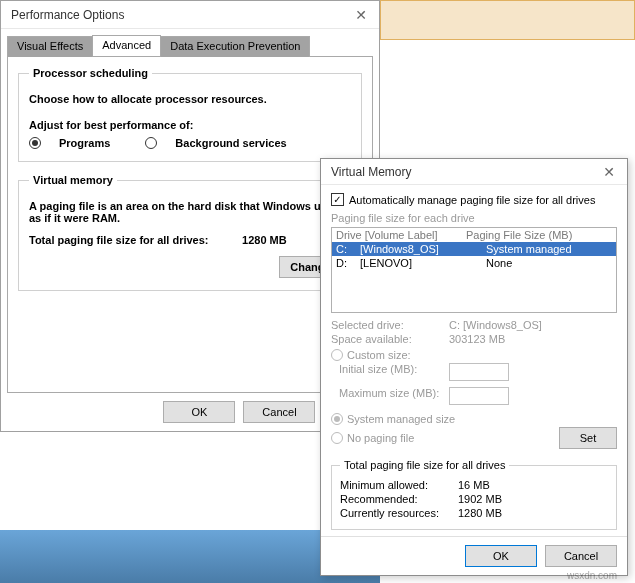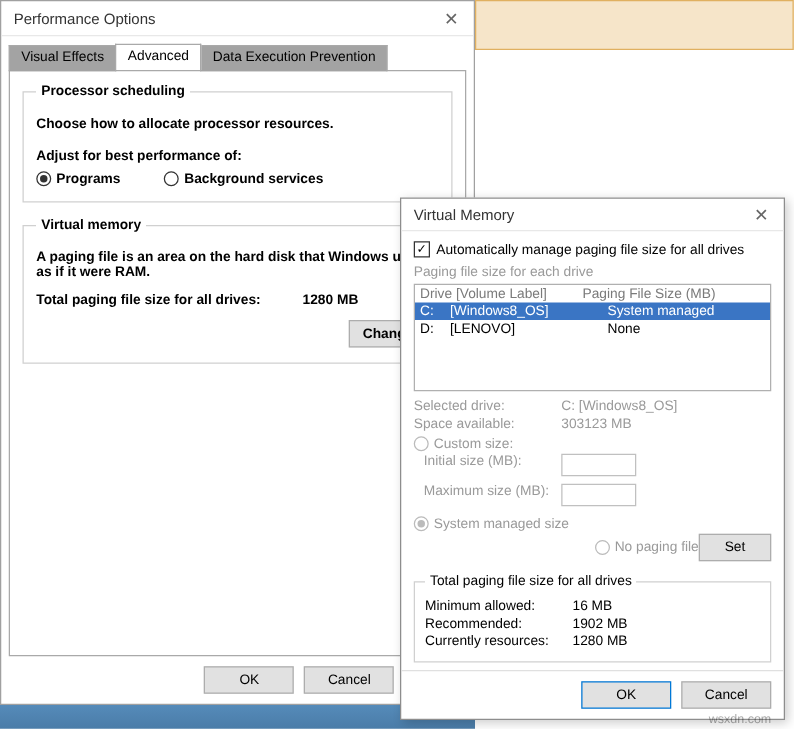--- a/index.html
+++ b/index.html
@@ -23,21 +23,21 @@
   }
   .bg-bottom {
     position: absolute;
     left: 0; top: 530px; width: 380px; height: 53px;
     background: linear-gradient(#6aa5d8, #4a7ca8);
   }
   
   .dlg-po {
     position: absolute;
     left: 0; top: 0;
-    width: 380px; height: 564px;
+    width: 380px; height: 432px;
     background: #fff;
     border: 1px solid #a0a0a0;
     display: flex; flex-direction: column;
   }
   .titlebar {
     height: 28px;
     display: flex; align-items: center;
     padding: 0 6px 0 10px;
     font-size: 12px;
     color: #333;
@@ -77,21 +77,21 @@
     font-weight: bold;
   }
   fieldset {
     border: 1px solid #d0d0d0;
     margin: 0 0 12px 0;
     padding: 8px 10px 12px 10px;
   }
   legend { font-size: 11px; padding: 0 4px; }
   .row { margin: 6px 0; }
   .radio-row { display: flex; gap: 35px; margin-top: 6px; }
-  .radio { display: flex; align-items: flex-start; gap: 4px; }
+  .radio { display: flex; align-items: flex-start; gap: 18px; }
   .radio-dot {
     width: 12px; height: 12px; border: 1px solid #333; border-radius: 50%;
     display: inline-flex; align-items: center; justify-content: center;
   }
   .radio-dot.sel::after {
     content: ""; width: 6px; height: 6px; background: #333; border-radius: 50%;
   }
   .btn {
     min-width: 72px; height: 22px;
     border: 1px solid #adadad;
@@ -265,21 +265,21 @@
     </div>
     <div class="kv dim" style="margin-top:6px">
       <span class="k" style="padding-left:8px">Maximum size (MB):</span>
       <span class="txt-sm"></span>
     </div>
 
     <label class="radio dim" style="margin-top:8px; gap:4px; display:flex; align-items:center">
       <span class="radio-dot dim sel"></span>
       <span>System managed size</span>
     </label>
-    <div style="display:flex; align-items:center; justify-content:flex-end; margin-top:2px">
+    <div style="display:flex; align-items:center; justify-content:space-between; margin-top:2px">
       <label class="radio dim" style="gap:4px; display:flex; align-items:center">
         <span class="radio-dot dim"></span>
         <span>No paging file</span>
       </label>
       <span class="btn" style="min-width:58px">Set</span>
     </div>
 
     <fieldset style="margin-top:10px; margin-bottom:0; padding:6px 8px 8px 8px">
       <legend>Total paging file size for all drives</legend>
       <div class="kv">

